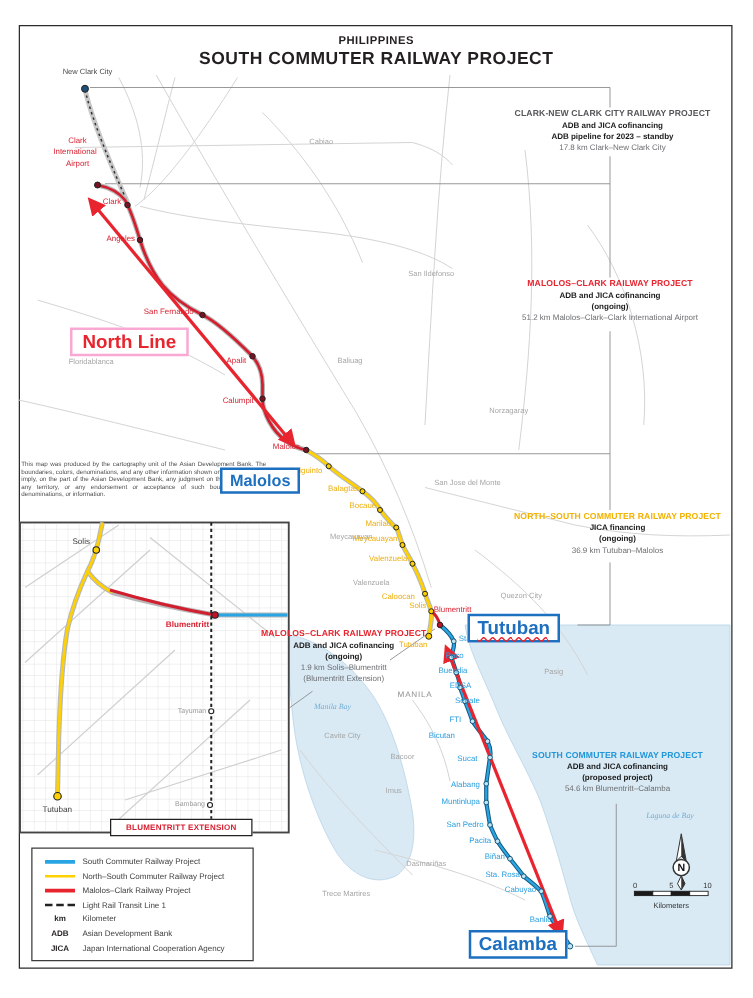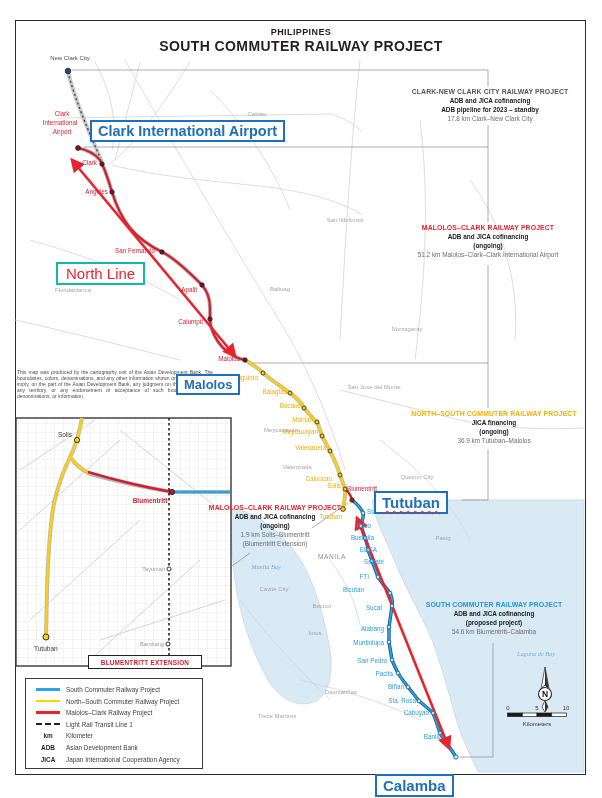--- a/index.html
+++ b/index.html
@@ -23,22 +23,22 @@
   .st-blue{color:#2a9fe0;font-size:6.3px;}
   .place{color:#a6a6a6;font-size:6px;}
   .place-dark{color:#4d4d4d;font-size:6px;}
   .place-caps{color:#8f8f8f;font-size:6.5px;letter-spacing:.6px;}
   .water{color:#74aed3;font-style:italic;font-family:"Liberation Serif",serif;font-size:6.3px;}
   .inset-dark{color:#3d3d3d;font-size:6.5px;}
   .inset-red{color:#d81f2f;font-size:6.5px;font-weight:700;}
   .inset-grey{color:#9a9a9a;font-size:5.6px;}
   .bluebox{position:absolute;border:2px solid #1d6fc0;color:#1d6fc0;background:#fff;
            font-weight:700;text-align:center;padding:1px 6px;z-index:5;white-space:nowrap;}
-  .redbox{position:absolute;border:2px solid #14b8a6;color:#e8252f;background:#fff;
-          font-weight:400;text-align:center;padding:1px 8px;z-index:5;white-space:nowrap;}
+  .redbox{position:absolute;border:2px solid #f9a8d4;color:#e8252f;background:#fff;
+          font-weight:700;text-align:center;padding:1px 8px;z-index:5;white-space:nowrap;}
   .wavy{text-decoration:underline;text-decoration-style:wavy;text-decoration-color:#e8252f;
         text-decoration-thickness:1px;text-underline-offset:2px;}
   .disclaimer{position:absolute;left:17px;top:369px;width:196px;font-size:5px;line-height:1.2;
               color:#4d4d4f;text-align:justify;z-index:2;}
   .legend{position:absolute;left:25px;top:678px;width:160px;border:1.5px solid #3c3c3c;
           background:#fff;padding:7px 8px 5px 8px;z-index:6;}
   .lg-row{display:flex;align-items:center;margin-bottom:4.6px;}
   .lg-sym{width:28px;display:flex;justify-content:center;flex:0 0 28px;}
   .sym{height:2.8px;width:24px;display:inline-block;}
   .sym-blue{background:#29a5e3}.sym-yellow{background:#ffd100}.sym-red{background:#e8252f}
@@ -308,24 +308,23 @@
       <div class="map-label place" style="left: 277px; top: 716px; transform: translate(-50%, -50%);">Trece Martires</div>
       <div class="map-label water" style="left: 266px; top: 566px; transform: translate(-50%, -50%);">Manila Bay</div>
       <div class="map-label water" style="left: 536px; top: 653px; transform: translate(-50%, -50%);">Laguna de Bay</div>
       <div class="map-label inset-dark" style="left: 72px; top: 434px; transform: translate(-100%, -50%);">Solis</div>
       <div class="map-label inset-red" style="left: 150px; top: 500px; transform: translate(-50%, -50%);">Blumentritt</div>
       <div class="map-label inset-grey" style="left: 165px; top: 569px; transform: translate(-100%, -50%);">Tayuman</div>
       <div class="map-label inset-grey" style="left: 164px; top: 644px; transform: translate(-100%, -50%);">Bambang</div>
       <div class="map-label inset-dark" style="left: 34px; top: 648px; transform: translate(0px, -50%);">Tutuban</div>
     </div>
 
-  <div class="bluebox" style="left:90px;top:120px;font-size:14.5px;">Clark International Airport</div>
   <div class="bluebox" style="left:176px;top:374px;font-size:13px;">Malolos</div>
   <div class="bluebox wavy" style="left:374px;top:491px;font-size:15px;">Tutuban</div>
-  <div class="bluebox" style="left:375px;top:774px;font-size:15px;">Calamba</div>
+  <div class="bluebox" style="left:375px;top:744px;font-size:15px;">Calamba</div>
   <div class="redbox" style="left:56px;top:262px;font-size:15px;">North Line</div>
 
   <div class="bext-box">BLUMENTRITT EXTENSION</div>
 
   <div class="legend">
     <div class="lg-row">
       <span class="lg-sym">
           <span class="sym sym-blue"></span>
         </span>
       <span class="lg-label">South Commuter Railway Project</span>

